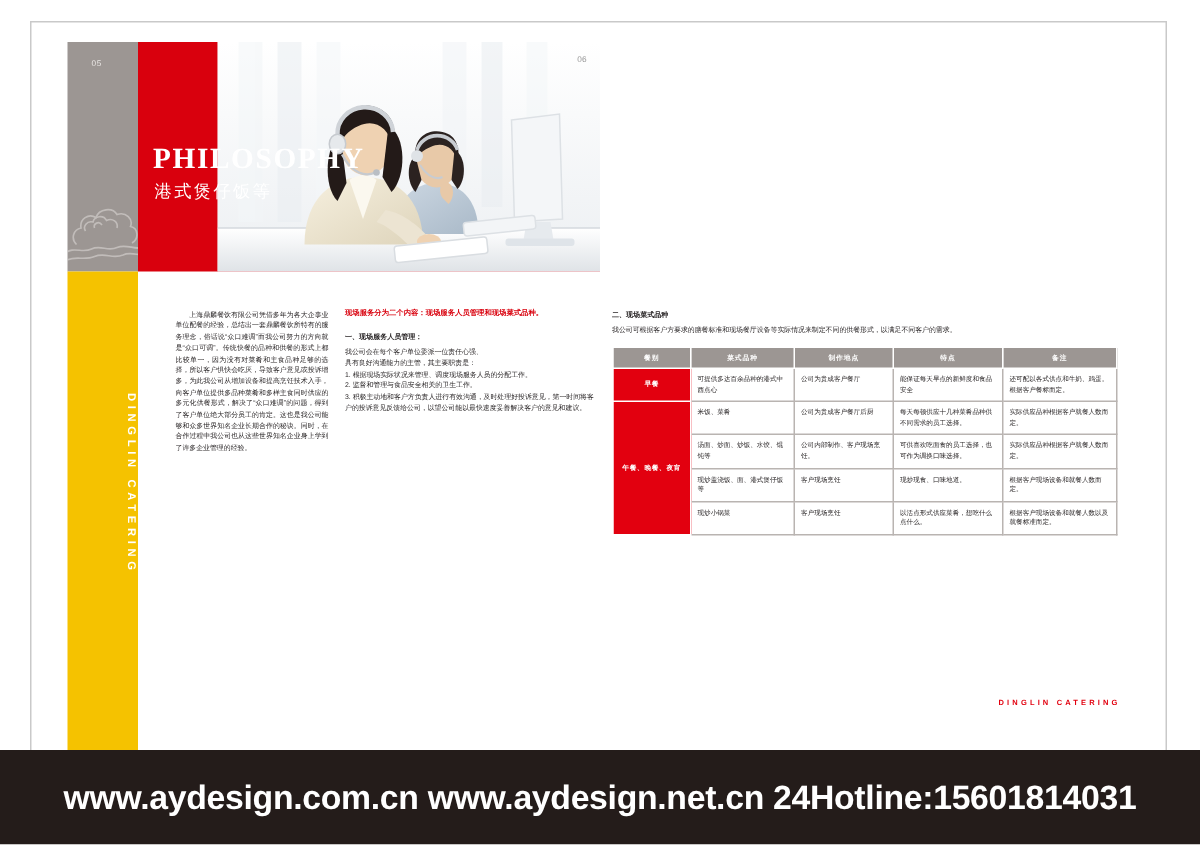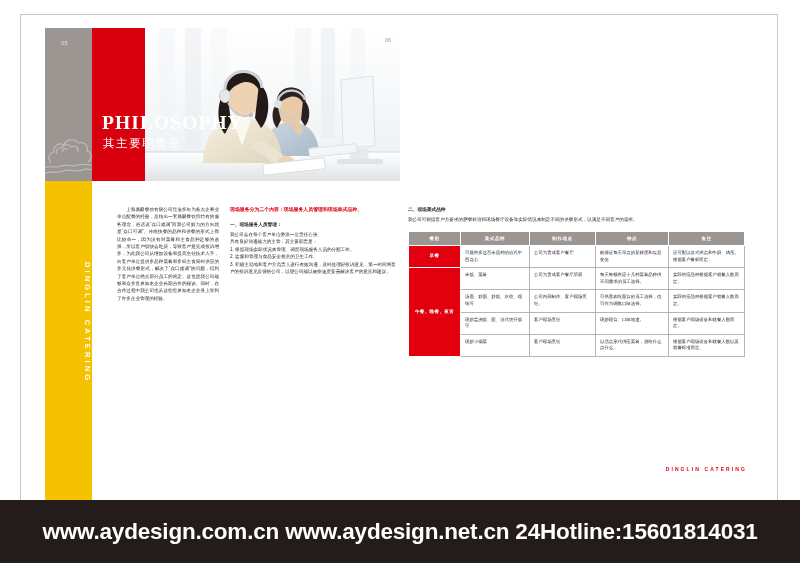--- a/index.html
+++ b/index.html
@@ -252,22 +252,22 @@
           <td>客户现场烹饪</td>
           <td>以活点形式供应菜肴，想吃什么点什么。</td>
           <td>根据客户现场设备和就餐人数以及就餐标准而定。</td>
         </tr>
       </tbody>
     </table>
 
     <div class="brand-bottom">DINGLIN CATERING</div>
   </div>
 
-  <div style="position:absolute;left:45px;top:28px;width:355px;height:153px;pointer-events:none;">
+  <div style="position:absolute;left:45px;top:12px;width:355px;height:153px;pointer-events:none;">
     <div class="hero-title">PHILOSOPHY</div>
-    <div class="hero-sub">其主要职责是</div>
+    <div class="hero-sub">港式煲仔饭等</div>
   </div>
 
   <div class="footer">
     <div class="footer-text">www.aydesign.com.cn  www.aydesign.net.cn  24Hotline:15601814031</div>
   </div>
 
 </div>
 
 </body></html>

